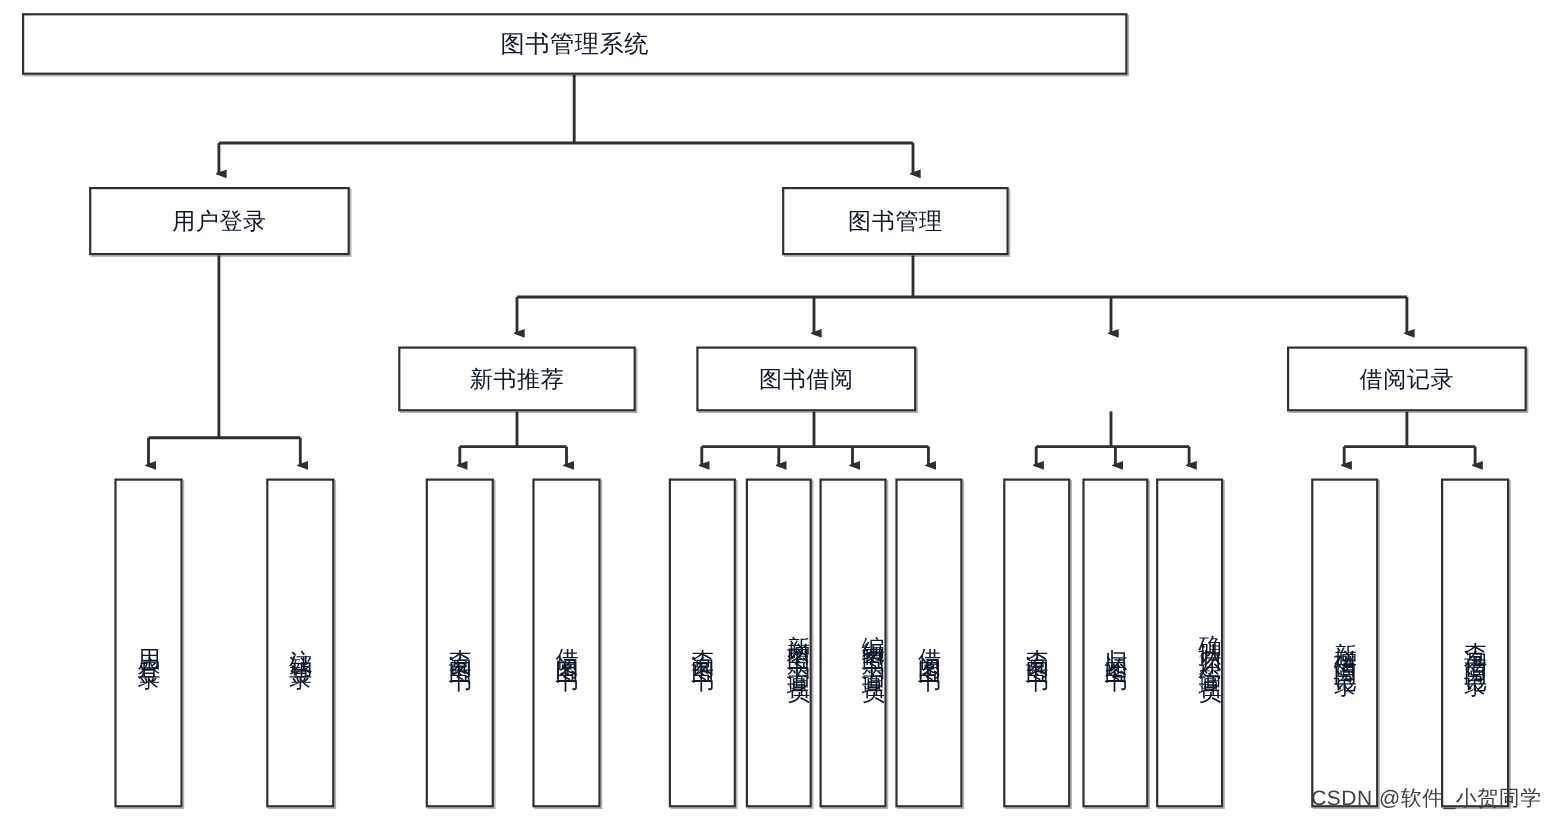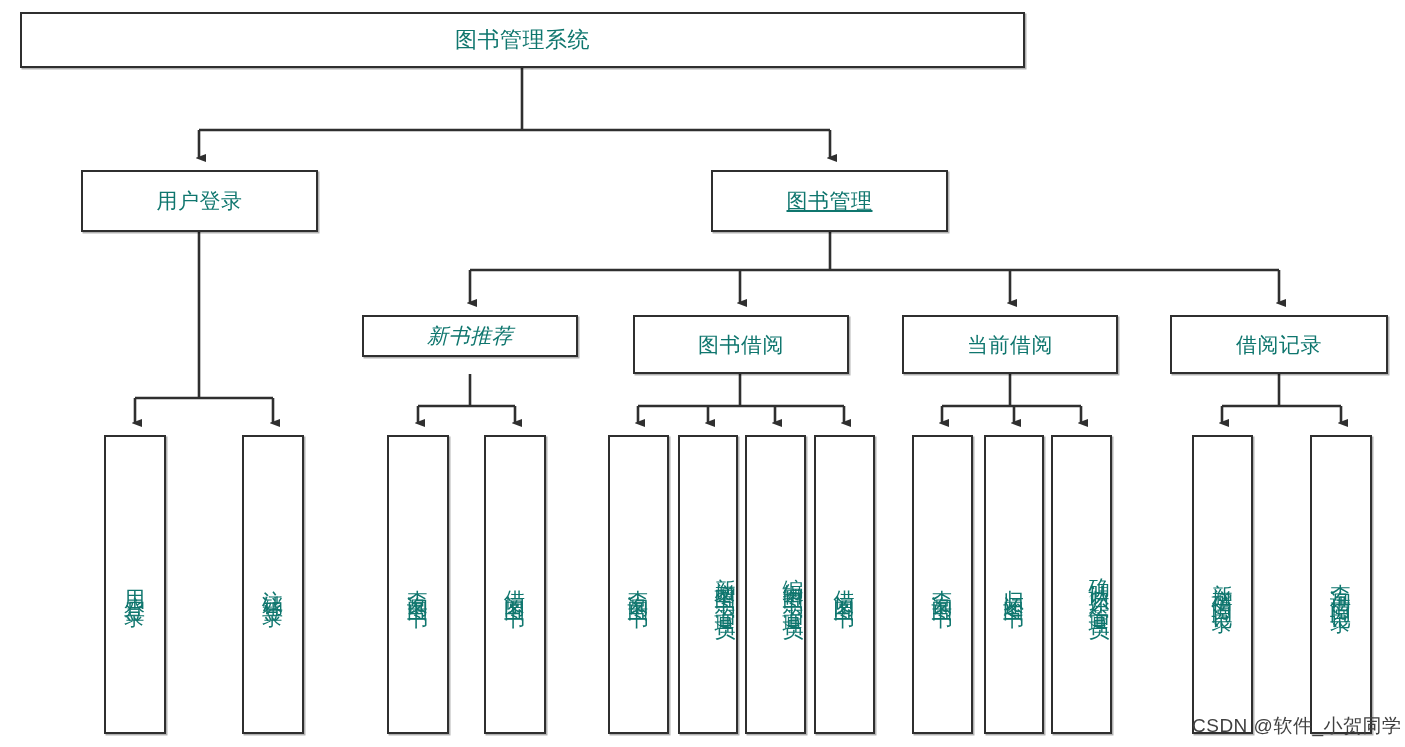--- a/index.html
+++ b/index.html
@@ -27,21 +27,21 @@
   }
   .node {
     position: absolute;
     box-sizing: border-box;
     background: #ffffff;
     border: 2px solid #2f2f2f;
     box-shadow: 1.5px 1.5px 0 rgba(0,0,0,0.30);
     display: flex;
     align-items: center;
     justify-content: center;
-    color: #0f766e;
+    color: #0f172a;
   }
   .node.h {
     font-size: 21px;
     letter-spacing: 0.5px;
     white-space: nowrap;
   }
   .node.root {
     font-size: 22px;
   }
   .node.v {
@@ -119,25 +119,24 @@
       <path d="M1279,374 L1279,406"></path>
       <path d="M1222,406 L1341,406"></path>
       <path d="M1222,406 L1222,423" marker-end="url(#arrow)"></path>
       <path d="M1341,406 L1341,423" marker-end="url(#arrow)"></path>
     </g>
   </svg>
 
   <div class="node h root" style="left:20px;top:12px;width:1005px;height:56px;">图书管理系统</div>
 
   <div class="node h" style="left:81px;top:170px;width:237px;height:62px;">用户登录</div>
-  <div class="node h" style="left:711px;top:170px;width:237px;height:62px;text-decoration:underline;">图书管理</div>
+  <div class="node h" style="left:711px;top:170px;width:206px;height:62px;">图书管理</div>
 
-  <div class="node h" style="left:362px;top:315px;width:216px;height:42px;font-style:italic;">新书推荐</div>
-  <div class="node h" style="left:633px;top:315px;width:216px;height:59px;">图书借阅</div>
-  <div class="node h" style="left:902px;top:315px;width:216px;height:59px;">当前借阅</div>
+  <div class="node h" style="left:362px;top:315px;width:216px;height:59px;">新书推荐</div>
+  <div class="node h" style="left:633px;top:315px;width:200px;height:59px;">图书借阅</div>
   <div class="node h" style="left:1170px;top:315px;width:218px;height:59px;text-align:right;">借阅记录</div>
 
   <div class="node v mid" style="left:104px;top:435px;width:62px;height:299px;">用户登录</div>
   <div class="node v mid" style="left:242px;top:435px;width:62px;height:299px;">注销登录</div>
 
   <div class="node v mid" style="left:387px;top:435px;width:62px;height:299px;">查询图书</div>
   <div class="node v mid" style="left:484px;top:435px;width:62px;height:299px;">借阅图书</div>
 
   <div class="node v mid" style="left:608px;top:435px;width:61px;height:299px;">查询图书</div>
   <div class="node v" style="left:678px;top:435px;width:60px;height:299px;">新增图书（管理员）</div>

